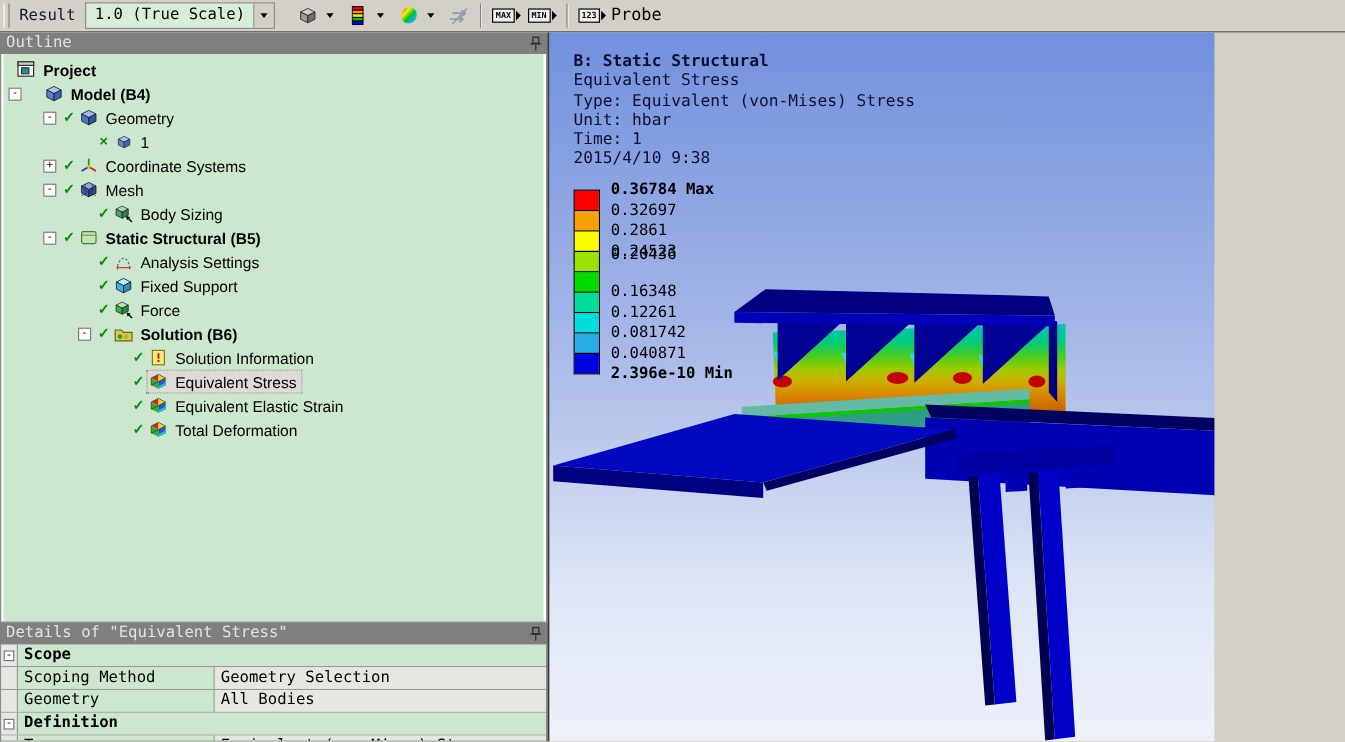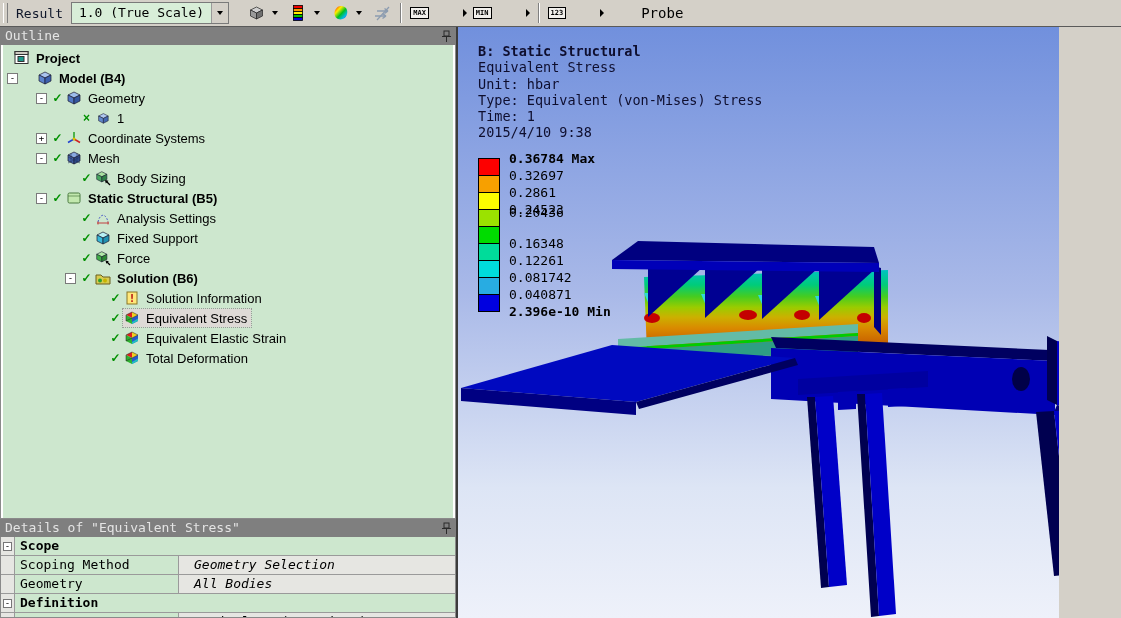--- a/index.html
+++ b/index.html
@@ -8,21 +8,21 @@
   
   .toolbar{position:absolute;left:0;top:0;width:100%;height:27px;background:#d4d0c8;
            border-bottom:1px solid #5a5a5a;display:flex;align-items:center;box-sizing:border-box;
            font-family:"DejaVu Sans Mono",monospace;}
   .grip{width:3px;height:20px;border-left:1px solid #fff;border-right:1px solid #808080;margin:0 6px 0 3px;}
   .tb-label{font-size:13px;color:#0f172a;margin:0 8px 0 2px;}
   .combo{display:flex;height:20px;border:1px solid #7a7a7a;background:#d8eed8;align-items:stretch;}
   .combo-text{padding:2px 7px 16px 7px;font-size:13px;background:#d8eed8;white-space:nowrap;}
   .combo-btn{width:16px;background:#d4d0c8;border-left:1px solid #9a9a9a;display:flex;align-items:center;justify-content:center;}
   .caret{width:0;height:0;border-left:3.5px solid transparent;border-right:3.5px solid transparent;border-top:4px solid #000;}
-  .tb-btn{height:22px;min-width:20px;display:flex;align-items:center;justify-content:center;padding:0 2px;margin:0 1px;gap:33px;}
+  .tb-btn{height:22px;min-width:20px;display:flex;align-items:center;justify-content:center;padding:0 2px;margin:0 1px;}
   .tb-caret{width:12px;height:22px;display:flex;align-items:center;justify-content:center;margin-right:4px;}
   .tb-sep{width:1px;height:20px;background:#808080;border-right:1px solid #fff;margin:0 5px;}
   .callout{display:flex;align-items:center;}
   .callout-box{border:1px solid #000;font-size:7px;font-weight:bold;padding:1px 2px;line-height:8px;
                background:#f2f0ec;font-family:"DejaVu Sans Mono",monospace;letter-spacing:0;}
   .callout-tail{width:0;height:0;border-top:4px solid transparent;border-bottom:4px solid transparent;border-left:4px solid #000;margin-left:1px;}
   .probe-label{font-size:14px;margin-left:4px;font-family:"DejaVu Sans Mono",monospace;}
   
   .left-col{position:absolute;left:0;top:27px;width:456px;height:591px;display:flex;flex-direction:column;
             border-right:2px solid #3c3c3c;box-sizing:content-box;background:#cde7ce;}
@@ -42,23 +42,23 @@
   .tlabel{padding:0 1px;color:#000;}
   .tlabel.b{font-weight:bold;}
   
   .details{flex:1;background:#cde7ce;border:1px solid #8a8a8a;border-top:none;box-sizing:border-box;overflow:hidden;
            font-family:"DejaVu Sans Mono",monospace;font-size:13px;}
   .drow{display:flex;height:19px;box-sizing:border-box;border-bottom:1px solid #9a9a9a;}
   .dgut{width:14px;flex:none;background:#e6e6e2;border-right:1px solid #9a9a9a;display:flex;align-items:center;justify-content:center;box-sizing:border-box;}
   .dbox{width:9px;height:9px;box-sizing:border-box;border:1px solid #777;background:#fff;font-size:9px;line-height:6px;text-align:center;}
   .dcat{flex:1;background:#cde7ce;font-weight:bold;padding:1px 5px;white-space:nowrap;overflow:hidden;}
   .dlabel{width:164px;flex:none;background:#cde7ce;padding:1px 5px;box-sizing:border-box;border-right:1px solid #9a9a9a;white-space:nowrap;overflow:hidden;}
-  .dvalue{flex:1;background:#e6e6e2;padding:1px 15px;white-space:nowrap;overflow:hidden;font-style:italic;}
+  .dvalue{flex:1;background:#e6e6e2;padding:1px 5px;white-space:nowrap;overflow:hidden;}
   
-  .viewport{position:absolute;left:458px;top:27px;width:601px;height:591px;overflow:hidden;
+  .viewport{position:absolute;left:458px;top:27px;width:554px;height:591px;overflow:hidden;
             background:linear-gradient(180deg,#7190dd 0%,#a9b9e8 45%,#dde5f5 78%,#eef1fa 100%);}
   .vp-header{position:absolute;left:20px;top:16px;font-family:"DejaVu Sans Mono",monospace;font-size:13.5px;
              line-height:16.3px;color:#0e0e2e;}
   .vp-header .t{font-weight:bold;}
   .legend{position:absolute;left:20px;top:131px;}
   .legend-cells{position:absolute;left:0;top:0;border:1px solid #000;}
   .lcell{width:20px;height:16px;border-bottom:1px solid #000;}
   .lcell:last-child{border-bottom:none;}
   .legend-labels{position:absolute;left:31px;top:0;width:170px;height:153px;}
   .llabel{position:absolute;left:0;font-family:"DejaVu Sans Mono",monospace;font-size:13px;line-height:15px;color:#000;white-space:nowrap;}
@@ -474,22 +474,22 @@
     <polygon points="349,370 357,370 371,560 363,561" fill="#000050"></polygon>
     <polygon points="357,370 375,369 389,558 371,560" fill="#0000c8"></polygon>
     <polygon points="399,367 407,367 421,589 413,590" fill="#000050"></polygon>
     <polygon points="407,367 424,366 438,587 421,589" fill="#0000c8"></polygon>
   </svg>
 
   <div class="vp-header">
     <div class="t">B: Static Structural</div>
     <div id="vpLines">
         <div>Equivalent Stress</div>
+        <div>Type: Equivalent (von-Mises) Stress</div>
         <div>Unit: hbar</div>
-        <div>Type: Equivalent (von-Mises) Stress</div>
         <div>Time: 1</div>
         <div>2015/4/10 9:38</div>
       </div>
   </div>
 
   <div class="legend">
     <div class="legend-cells" id="legendCells">
         <div class="lcell" style="background: rgb(253, 0, 0);"></div>
         <div class="lcell" style="background: rgb(247, 160, 0);"></div>
         <div class="lcell" style="background: rgb(252, 252, 0);"></div>

